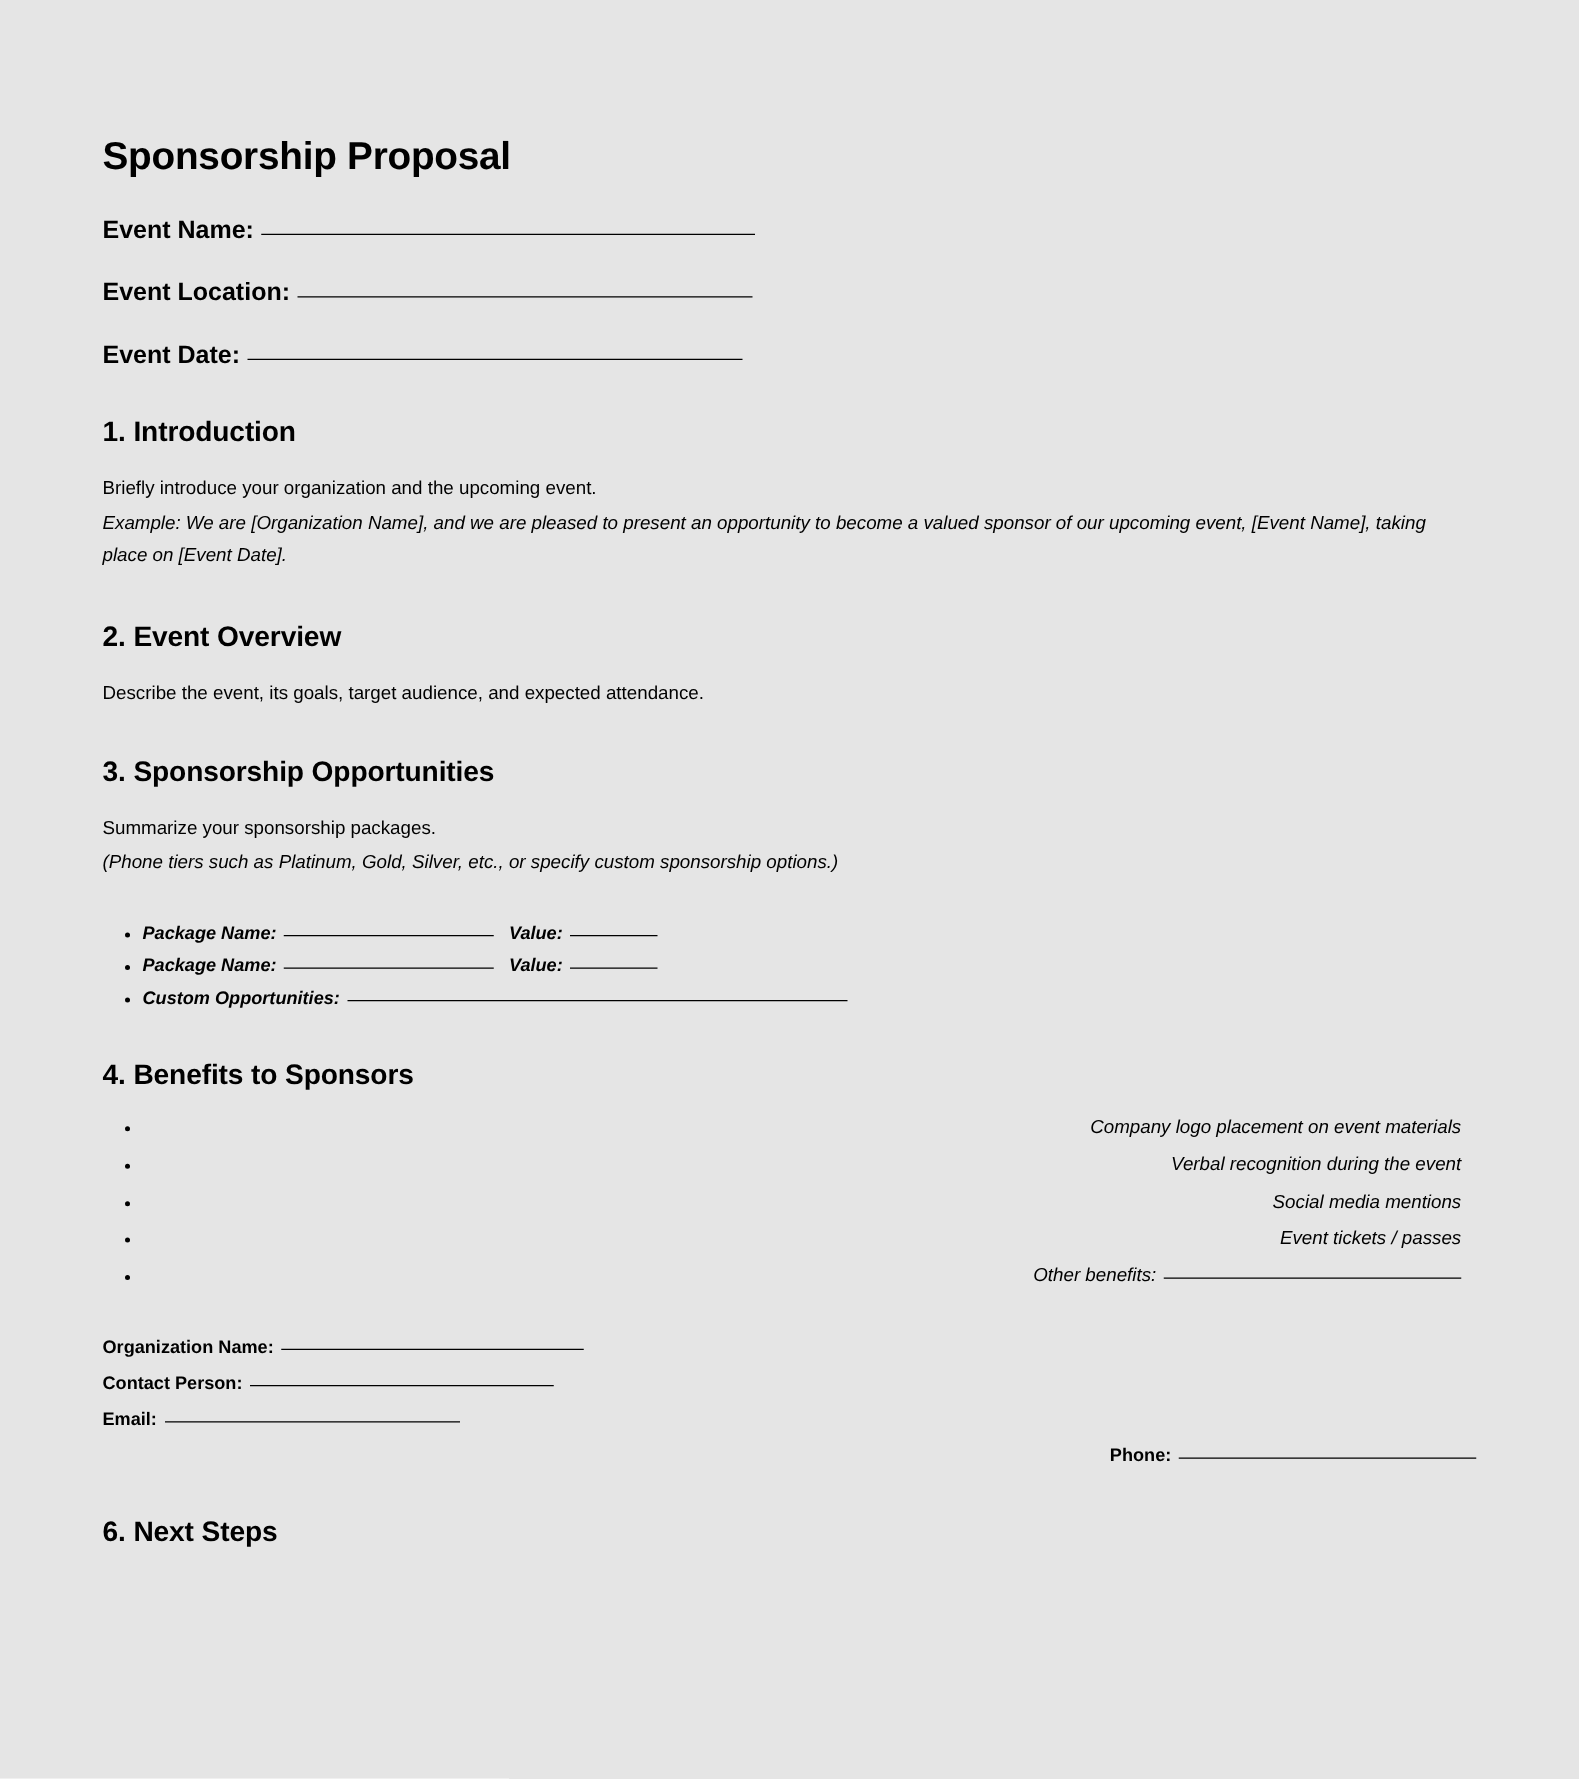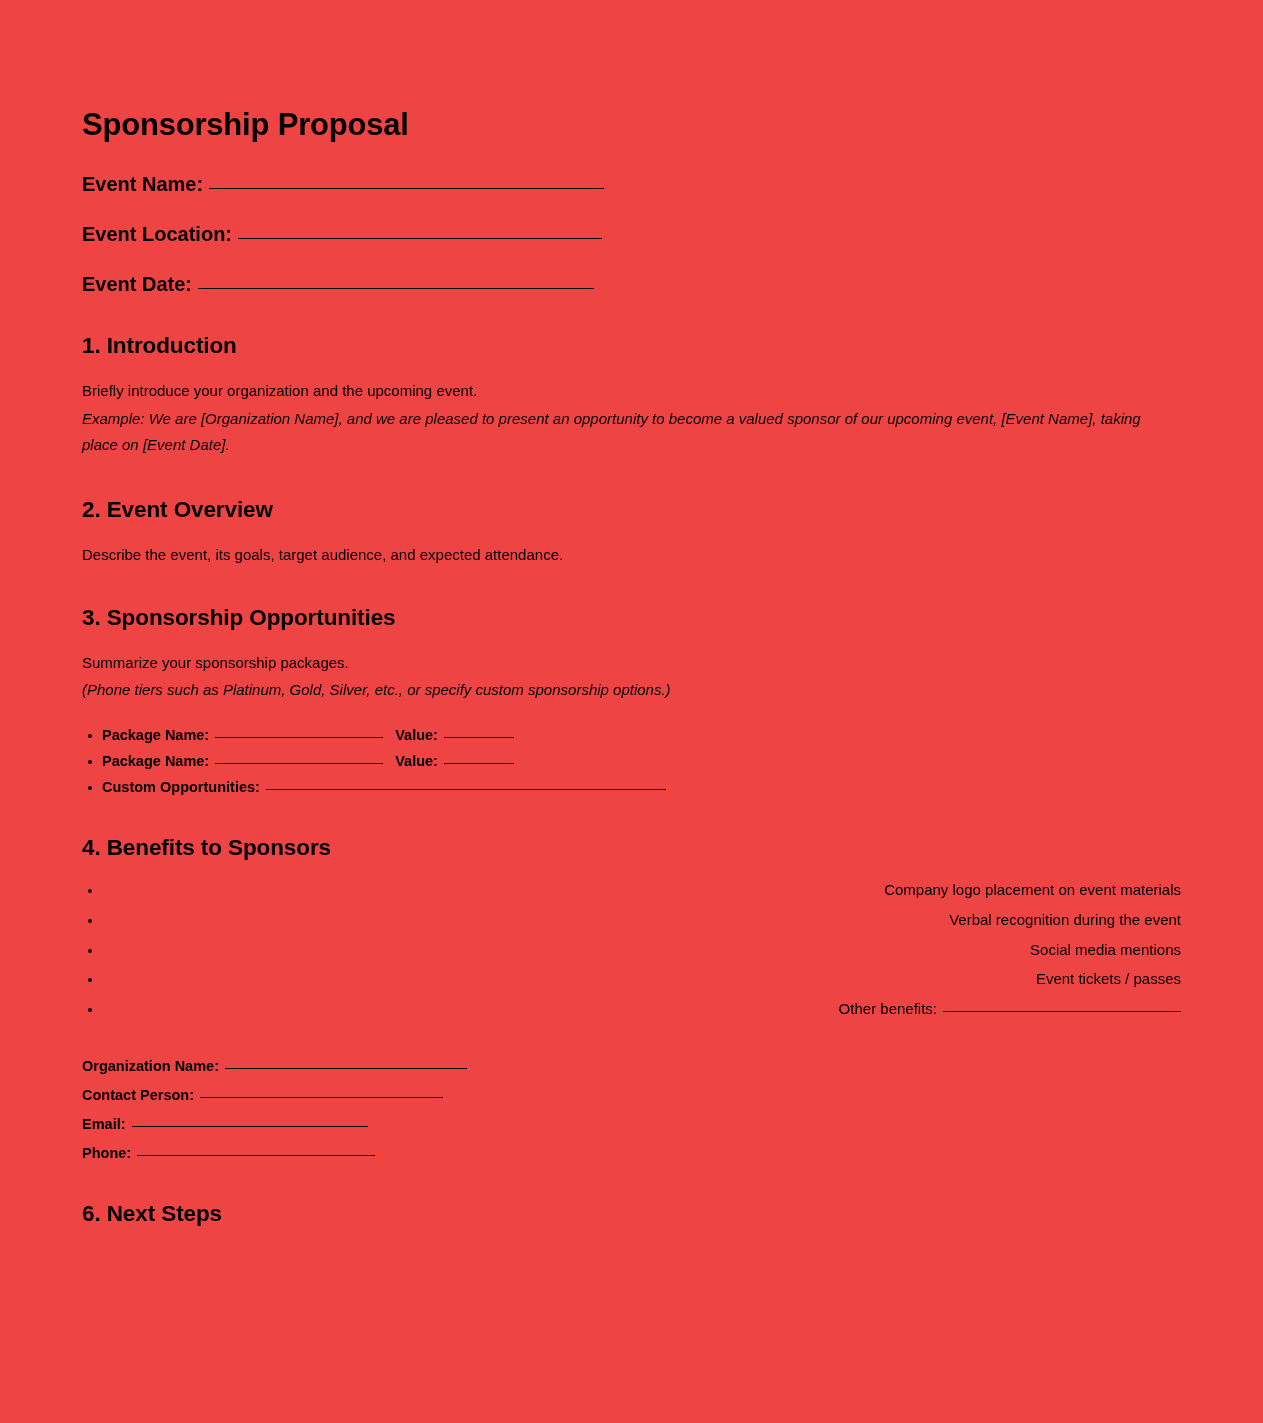--- a/index.html
+++ b/index.html
@@ -14,21 +14,21 @@
     font-family: "Liberation Sans", sans-serif;
     color: #000000;
     -webkit-font-smoothing: antialiased;
   }
   .page {
     position: relative;
     width: 1263px;
     min-height: 1423px;
     box-sizing: border-box;
     padding: 108px 82px 60px 82px;
-    background: #ef4444;
+    background: #e5e5e5;
   }
 
   .doc-title {
     font-size: 31px;
     font-weight: bold;
     letter-spacing: -0.2px;
     line-height: 1.1;
     margin: 0 0 30px 0;
   }
 
@@ -84,22 +84,23 @@
   p.italic-note {
     font-size: 15px;
     font-style: italic;
     line-height: 1.55;
     margin: 0;
   }
 
   
   ul.bullets {
     list-style: none;
-    margin: 0;
+    margin: 12px;
     padding: 0;
+    font-style: italic;
   }
   ul.bullets > li {
     position: relative;
     padding-left: 20px;
     font-size: 15px;
     line-height: 1.25;
     margin-bottom: 10px;
     white-space: nowrap;
   }
   ul.bullets > li:last-child { margin-bottom: 0; }
@@ -132,21 +133,21 @@
 
   
   .contact-list { margin: 0; }
   .contact-row {
     font-size: 14.5px;
     font-weight: bold;
     line-height: 1.25;
     margin-bottom: 11px;
     white-space: nowrap;
   }
-  .contact-row:last-child { margin-bottom: 0; }
+  .contact-row:last-child { margin-bottom: 0; text-align: right; }
   .fill-orgname   { width: 242px; }
   .fill-contact   { width: 243px; }
   .fill-email     { width: 236px; }
   .fill-phone     { width: 238px; }
 
   .spacer-3 { height: 24px; }
 </style>
 </head>
 <body>
 

